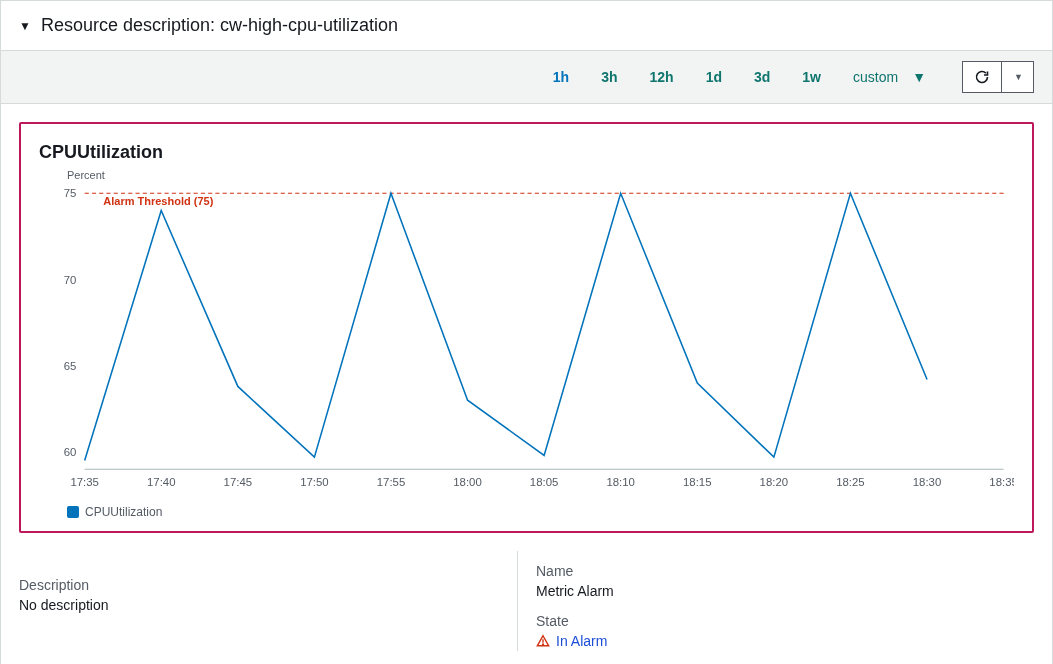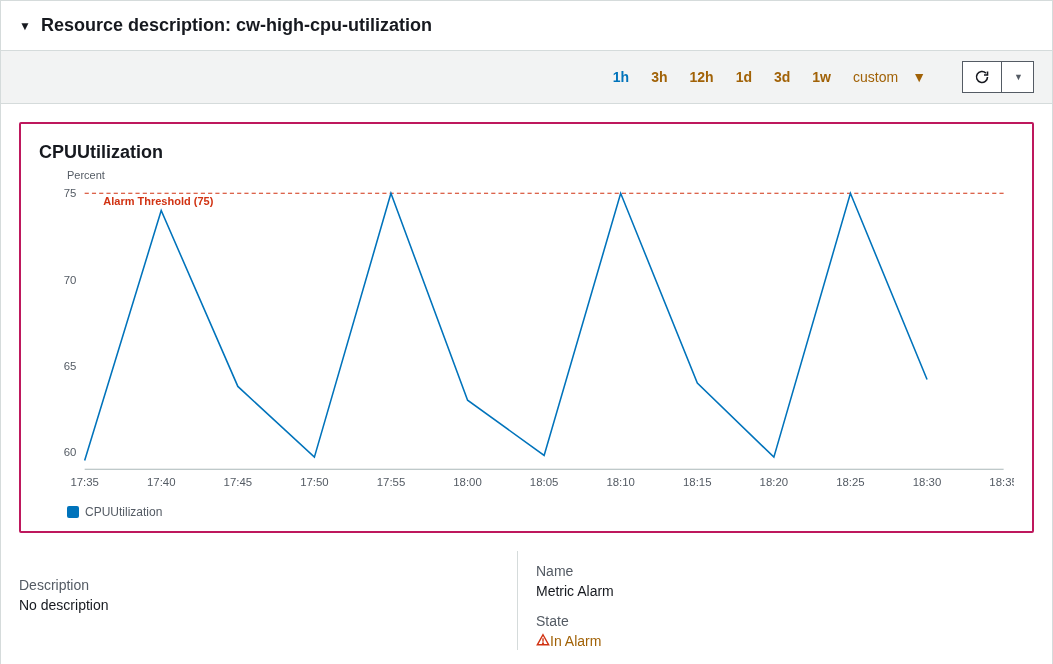--- a/index.html
+++ b/index.html
@@ -1,35 +1,35 @@
 <!DOCTYPE html>
 <html><head>
 <meta charset="utf-8">
 <style>
   * { box-sizing: border-box; margin: 0; padding: 0; font-family: "Amazon Ember", "Helvetica Neue", Arial, sans-serif; }
   body { background: #fff; color: #16191f; font-size: 14px; }
   .panel { border: 1px solid #d5dbdb; margin: 0 0 10px 0; }
   .panel-header { display: flex; align-items: center; padding: 14px 18px; border-bottom: 1px solid #d5dbdb; }
   .panel-header .caret { margin-right: 10px; font-size: 12px; }
-  .panel-header h2 { font-size: 18px; font-weight: 700; }
+  .panel-header h2 { font-size: 18px; font-weight: 400; }
   .panel-body { padding: 0; }
   .toolbar {
     background: #f2f3f3;
     border-bottom: 1px solid #d5dbdb;
     padding: 10px 18px;
     display: flex;
     justify-content: flex-end;
     align-items: center;
     gap: 4px;
   }
-  .time-ranges { display: flex; align-items: center; gap: 6px; margin-right: 12px; }
+  .time-ranges { display: flex; align-items: center; gap: 16px; margin-right: 12px; }
   .time-ranges span {
     padding: 4px 8px;
     cursor: pointer;
-    color: #a16207;
+    color: #0f766e;
     font-weight: 700;
     font-size: 14px;
   }
   .time-ranges span.active { color: #0073bb; }
   .time-ranges .custom { display: inline-flex; align-items: center; gap: 4px; font-weight: 400; }
   .time-ranges .custom::after { content: ""; }
   .btn-group { display: flex; }
   .btn {
     border: 1px solid #545b64;
     background: #fff;
@@ -63,21 +63,21 @@
   svg .axis-line { stroke: #aab7b8; stroke-width: 1; }
   svg .tick-text { font-size: 11px; fill: #545b64; }
   svg .series-line { stroke: #0073bb; stroke-width: 1.5; fill: none; }
   svg .threshold-line { stroke: #d13212; stroke-width: 1; stroke-dasharray: 4 3; }
   .meta-grid { display: flex; padding: 0 18px 18px; }
   .meta-col { flex: 1; padding: 12px 0 0 0; }
   .meta-col + .meta-col { border-left: 1px solid #d5dbdb; padding-left: 18px; }
   .meta-label { font-size: 14px; color: #545b64; margin-bottom: 4px; }
   .meta-value { font-size: 14px; color: #16191f; }
   .meta-link { color: #0073bb; display: inline-flex; align-items: center; gap: 6px; }
-  .state-alarm { color: #a16207; display: inline-flex; }
+  .state-alarm { color: #1d4ed8; display: inline-flex; align-items: center; gap: 6px; }
   .spacer { height: 14px; }
   .small-caret { font-size: 9px; margin-left: 2px; color:#545b64;}
 </style>
 </head>
 <body>
 
 <div class="panel">
   <div class="panel-header">
     <span class="caret">▼</span>
     <h2>Resource description: cw-high-cpu-utilization</h2>

